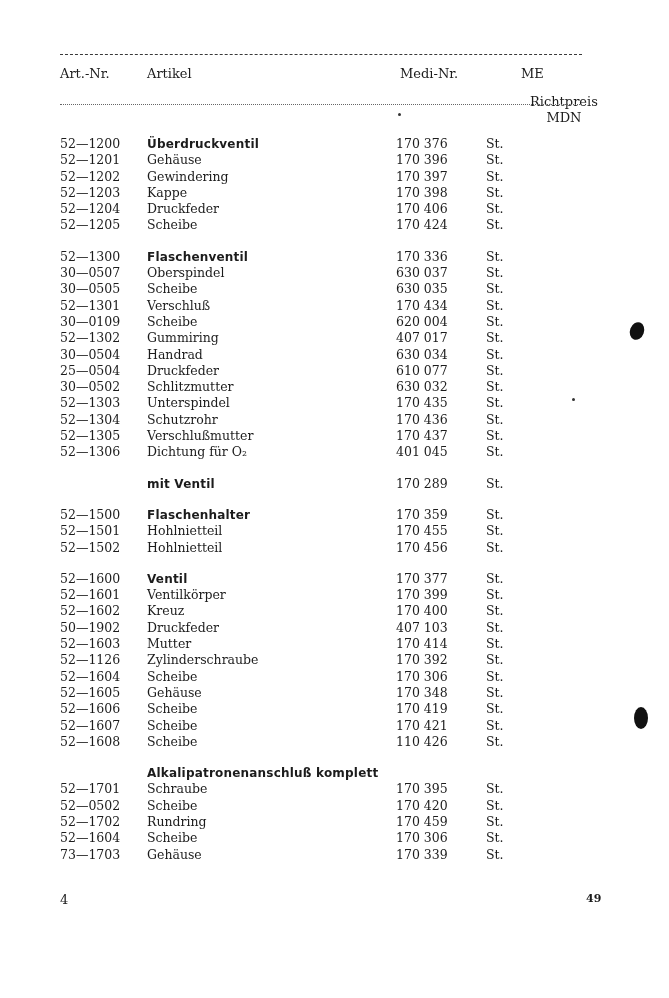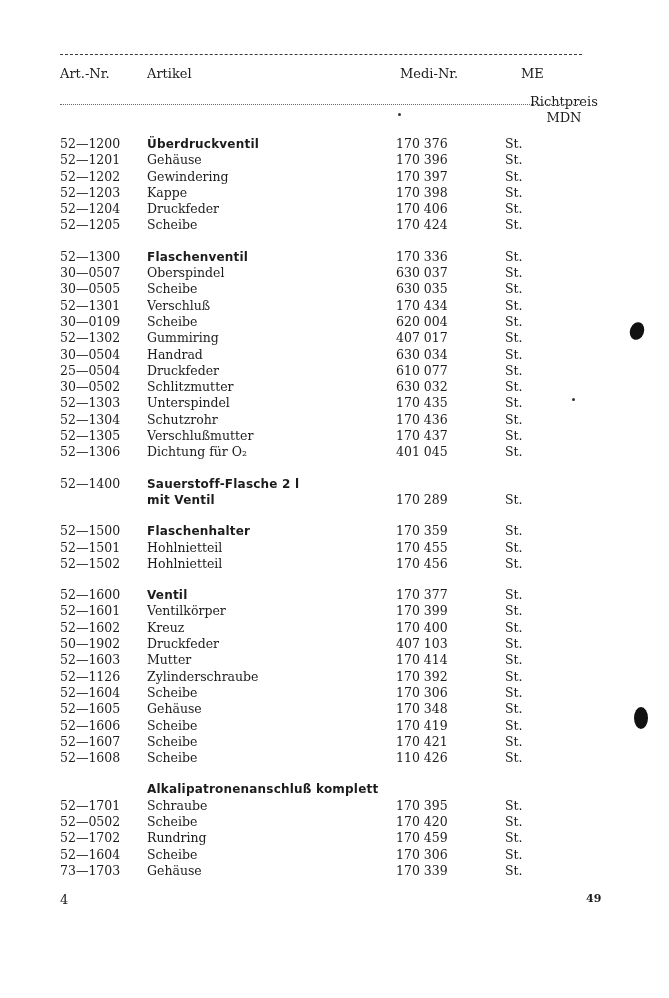--- a/index.html
+++ b/index.html
@@ -12,21 +12,21 @@
     .rule.sub { top: 104px; border-top: 1px dotted #666; }
     .hdr { position: absolute; top: 66px; font-size: 13px; }
     .hdr.art { left: 60px; } .hdr.name { left: 147px; } .hdr.medi { left: 400px; }
     .hdr.me { left: 481px; margin-left: 40px; } .hdr.price { left: 530px; text-align: center; line-height: 16px; margin-top: 28px; }
     .table { position: absolute; left: 0; top: 121px; width: 669px; margin-top: 15px; }
     .row { position: relative; height: 16.3px; font-size: 12.5px; line-height: 16px; white-space: nowrap; }
     .row.gap { height: 15px; }
     .c-art { position: absolute; left: 60px; }
     .c-name { position: absolute; left: 147px; }
     .c-medi { position: absolute; left: 396px; }
-    .c-me { position: absolute; left: 505px; }
+    .c-me { position: absolute; left: 486px; }
     .row.bold .c-name { font-weight: bold; font-family: "DejaVu Sans", "Liberation Sans", sans-serif; font-size: 12px; letter-spacing: 0.2px; }
     .page-left { position: absolute; left: 60px; top: 892px; font-size: 13px; }
     .page-right { position: absolute; left: 586px; top: 892px; font-size: 11px; font-weight: bold; }
     .blot { position: absolute; background: #111; border-radius: 50%; }
     .blot.a { left: 630px; top: 322px; width: 14px; height: 18px; transform: rotate(20deg); }
     .blot.b { left: 634px; top: 707px; width: 14px; height: 22px; }
     .speck { position: absolute; width: 3px; height: 3px; background: #333; border-radius: 50%; }
   </style>
 </head>
 <body>
@@ -153,26 +153,20 @@
       <span class="c-me">St.</span>
     </div>
     <div class="row">
       <span class="c-art">52—1306</span>
       <span class="c-name">Dichtung für O₂</span>
       <span class="c-medi">401 045</span>
       <span class="c-me">St.</span>
     </div>
     <div class="row gap"></div>
     <div class="row bold">
-      <span class="c-art">52—1400</span>
-      <span class="c-name">Sauerstoff-Flasche 2 l</span>
-      <span class="c-medi"></span>
-      <span class="c-me"></span>
-    </div>
-    <div class="row bold">
       <span class="c-art"></span>
       <span class="c-name">mit Ventil</span>
       <span class="c-medi">170 289</span>
       <span class="c-me">St.</span>
     </div>
     <div class="row gap"></div>
     <div class="row bold">
       <span class="c-art">52—1500</span>
       <span class="c-name">Flaschenhalter</span>
       <span class="c-medi">170 359</span>

